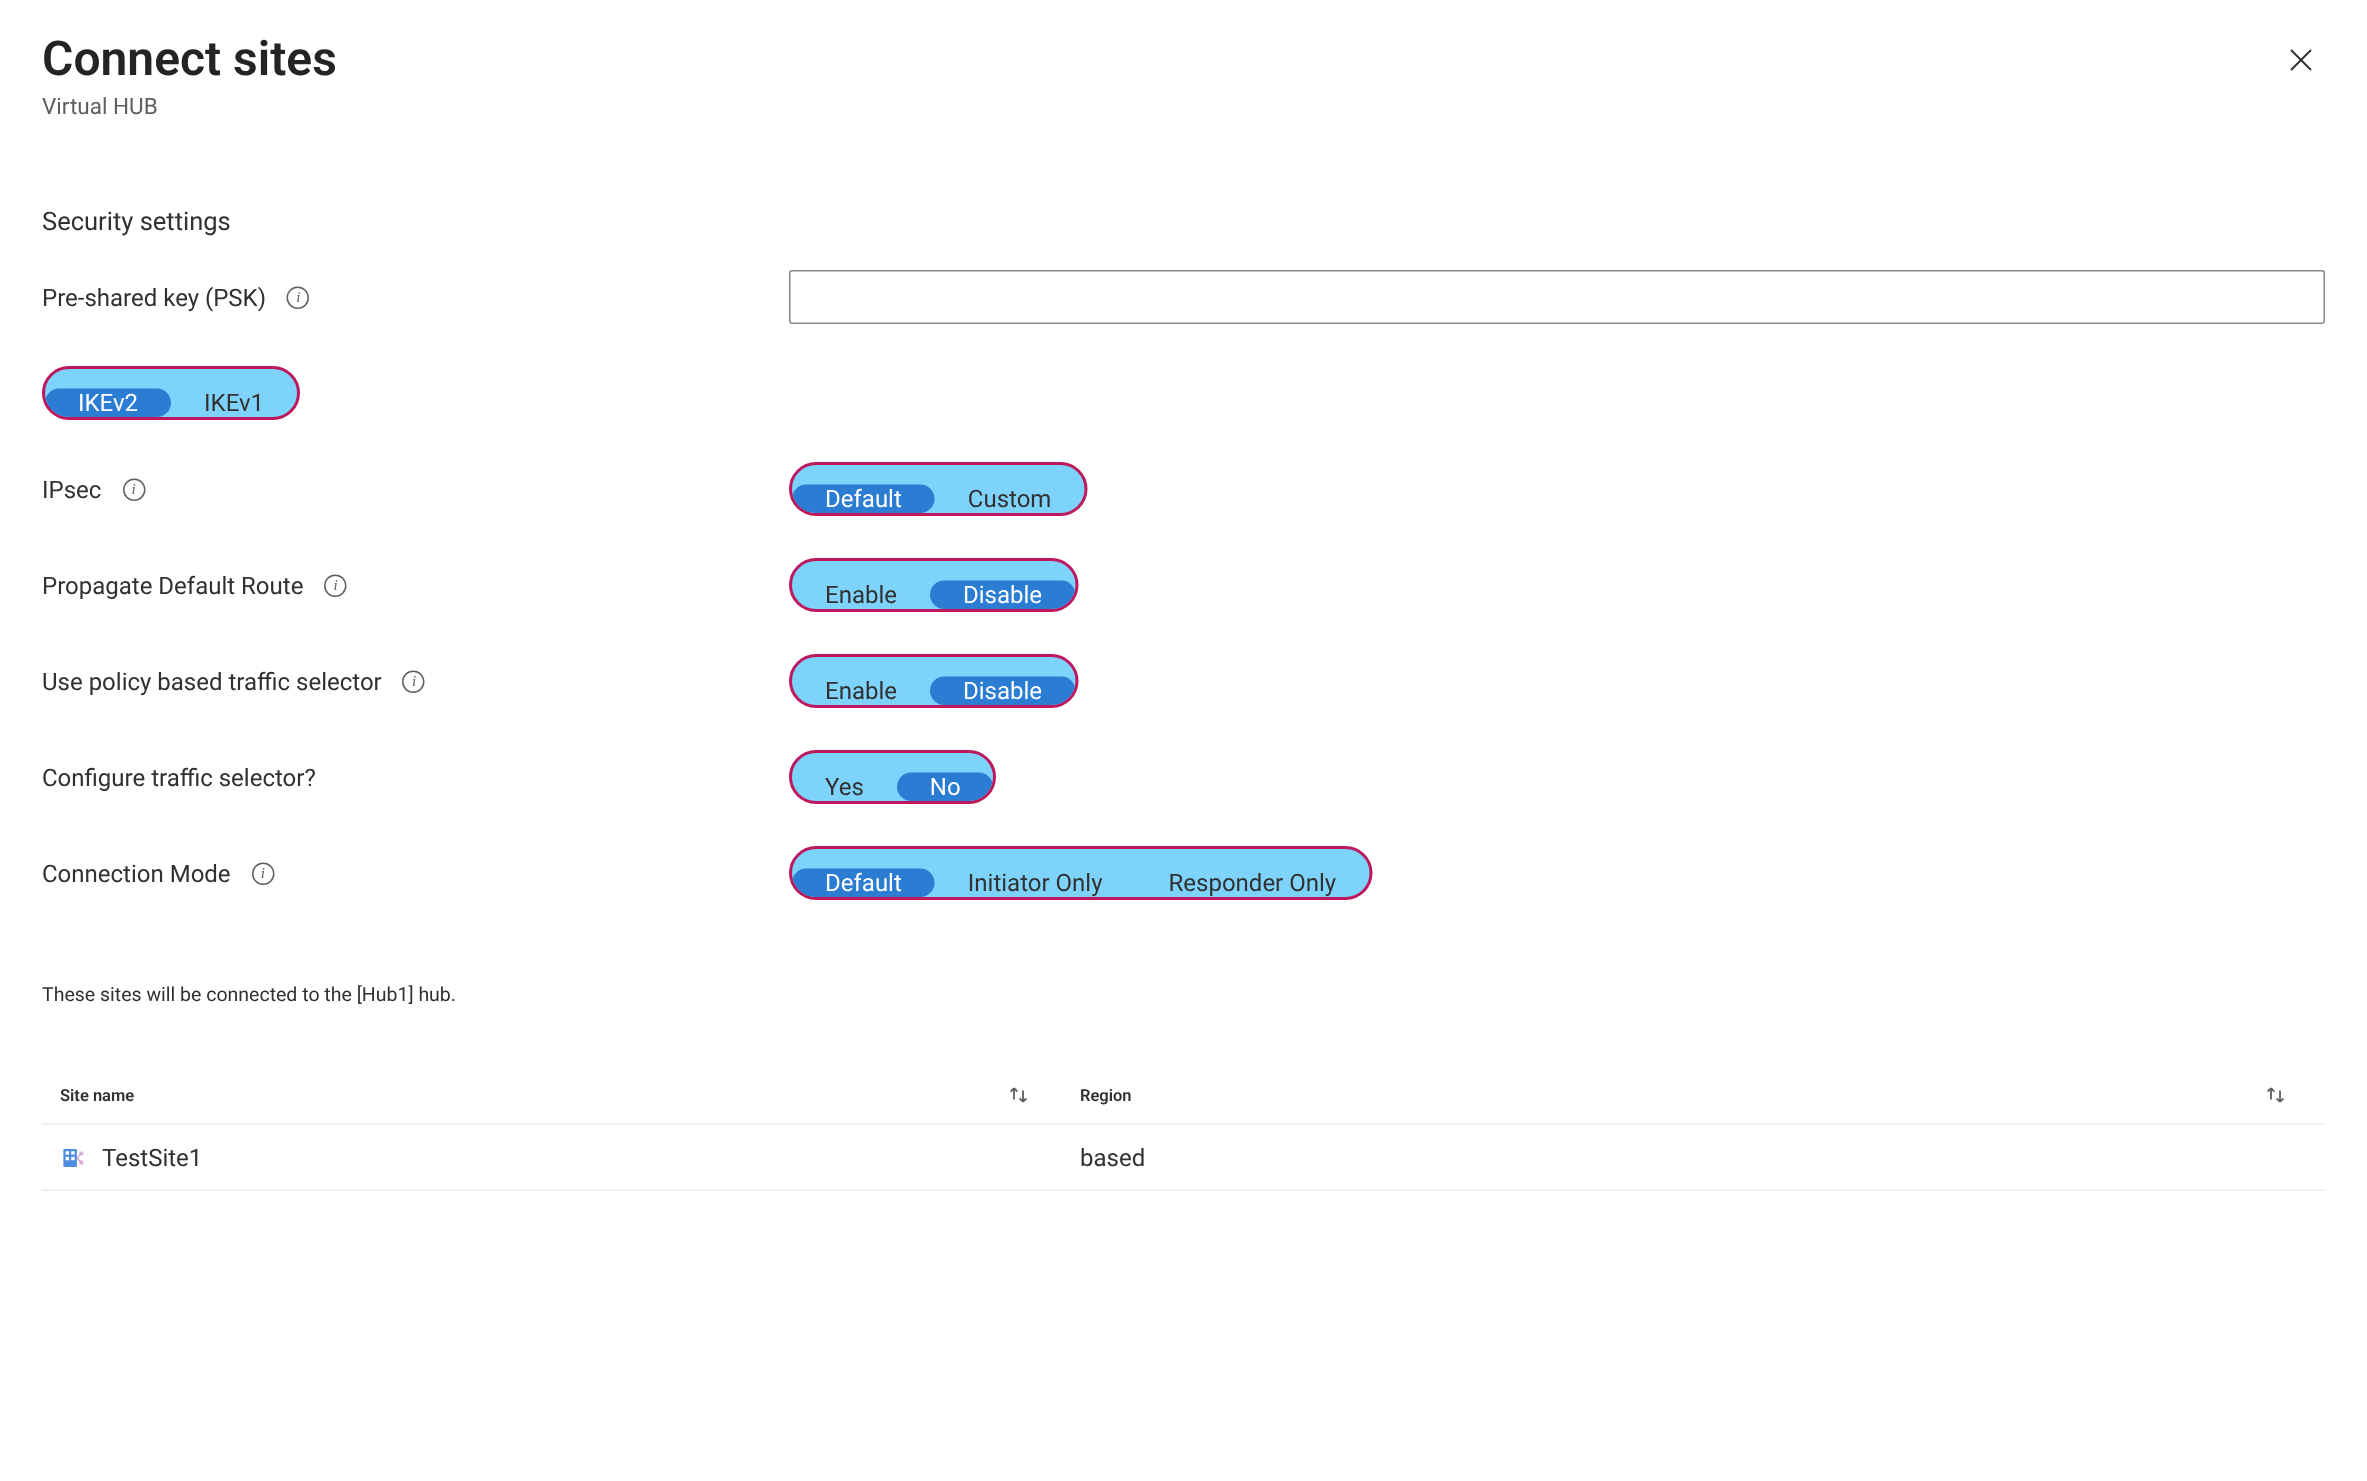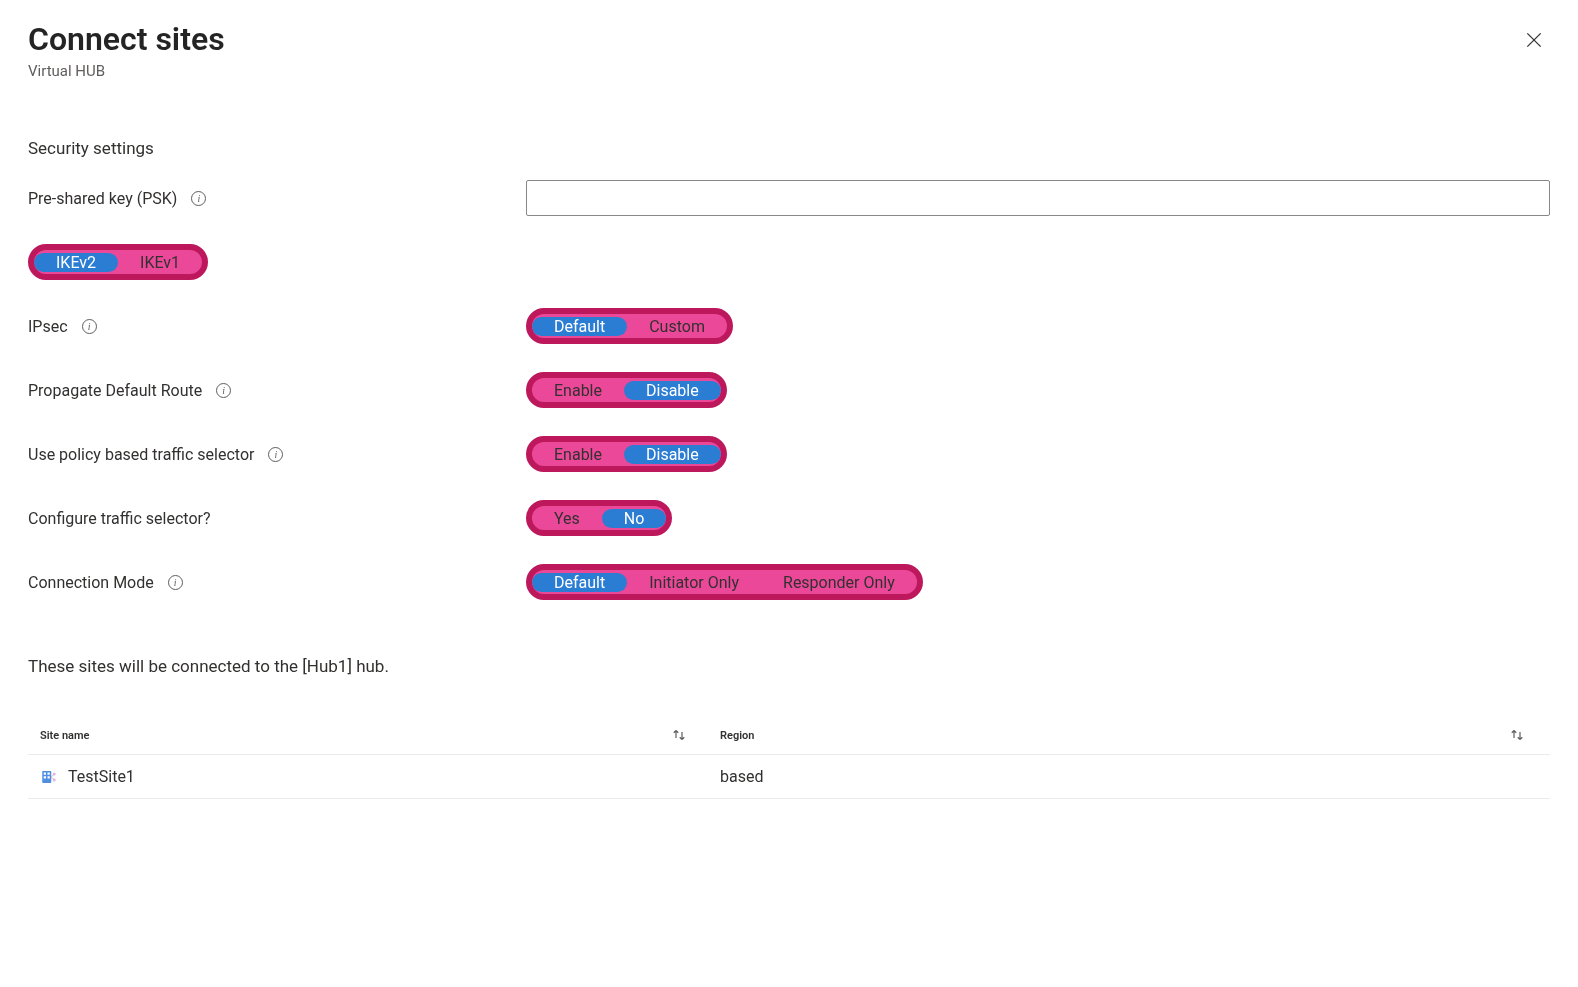--- a/index.html
+++ b/index.html
@@ -69,46 +69,46 @@
   .text-input {
     flex: 1;
     height: 36px;
     border: 1px solid #8a8886;
     border-radius: 2px;
     padding: 0 10px;
     font-size: 14px;
   }
   .segmented {
     display: inline-flex;
-    border: 6px solid #be185d;
+    border: 2px solid #be185d;
     border-radius: 999px;
     overflow: hidden;
     height: 36px;
-    align-items: center;
-    background: #ec4899;
+    align-items: flex-end;
+    background: #7dd3fc;
   }
   .segmented button {
     border: none;
     background: transparent;
     font-size: 16px;
     padding: 0 22px;
     cursor: pointer;
     color: #323130;
     font-family: inherit;
     display: flex;
     align-items: center;
     white-space: nowrap;
   }
   .segmented button.selected {
     background: #2b7cd3;
     color: #fff;
     border-radius: 999px;
   }
   .connect-text {
-    font-size: 17px;
+    font-size: 13px;
     color: #323130;
     margin-top: 56px;
     margin-bottom: 40px;
   }
   .table-header {
     display: flex;
     font-weight: 600;
     font-size: 11px;
     color: #323130;
     padding: 10px 12px;

